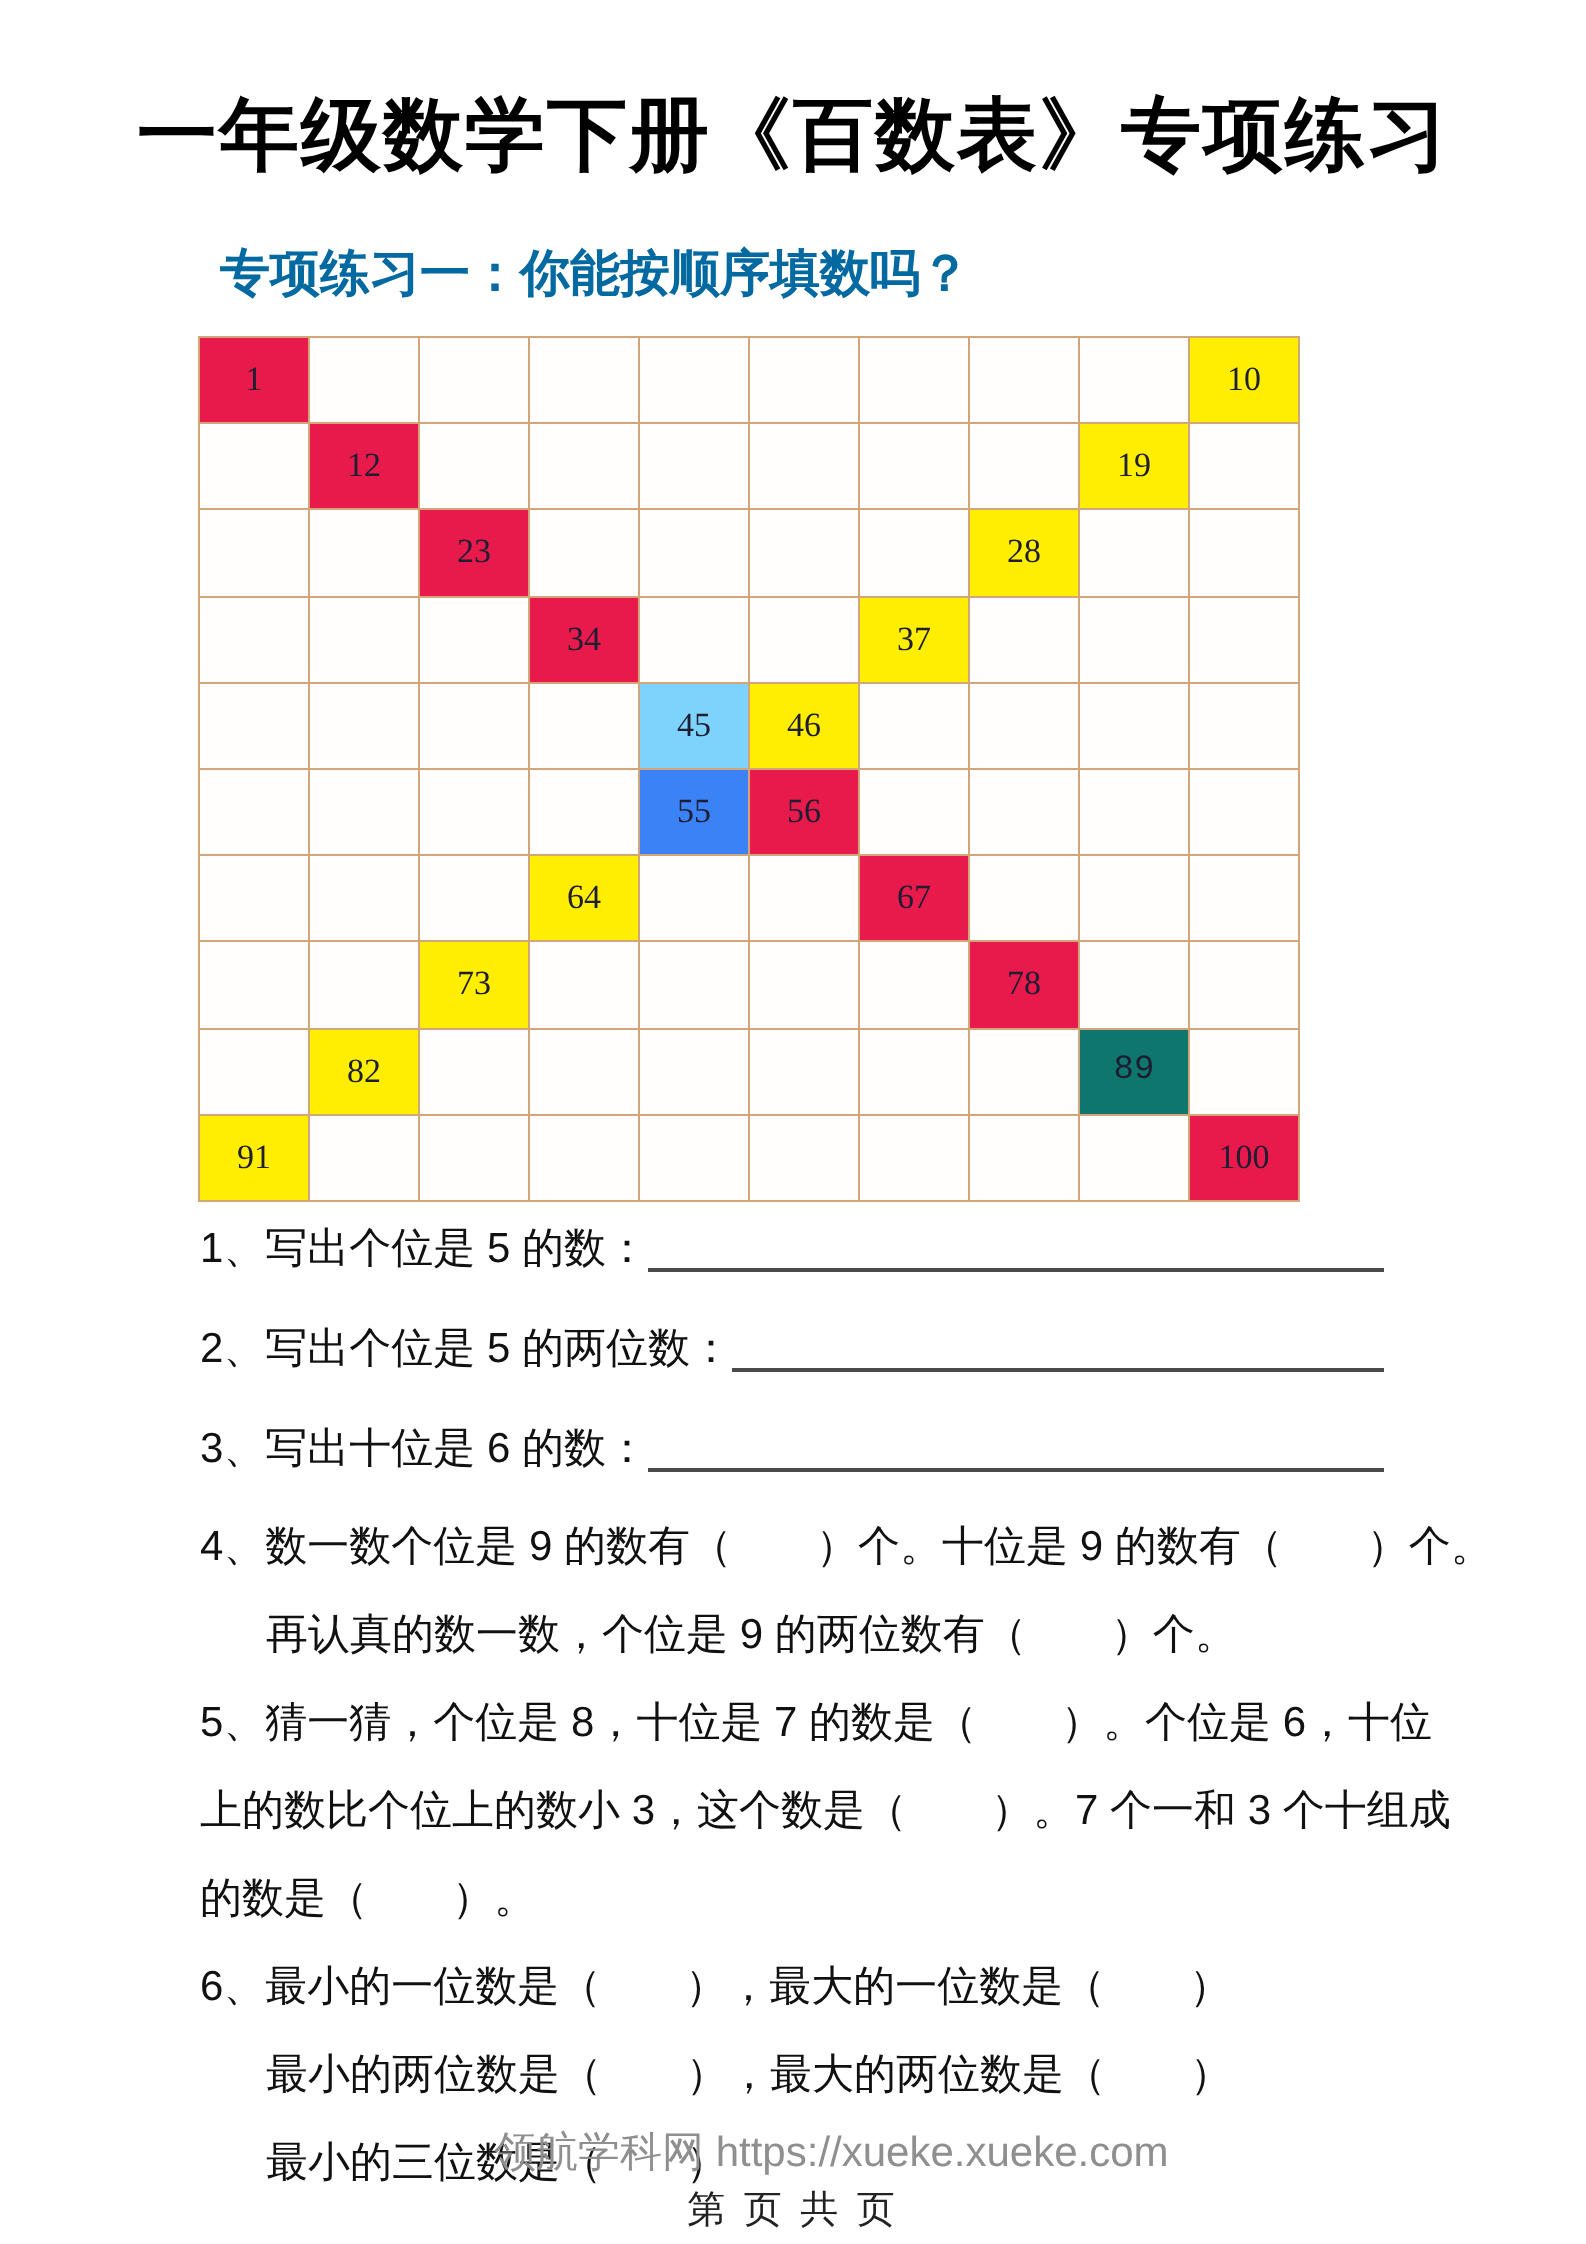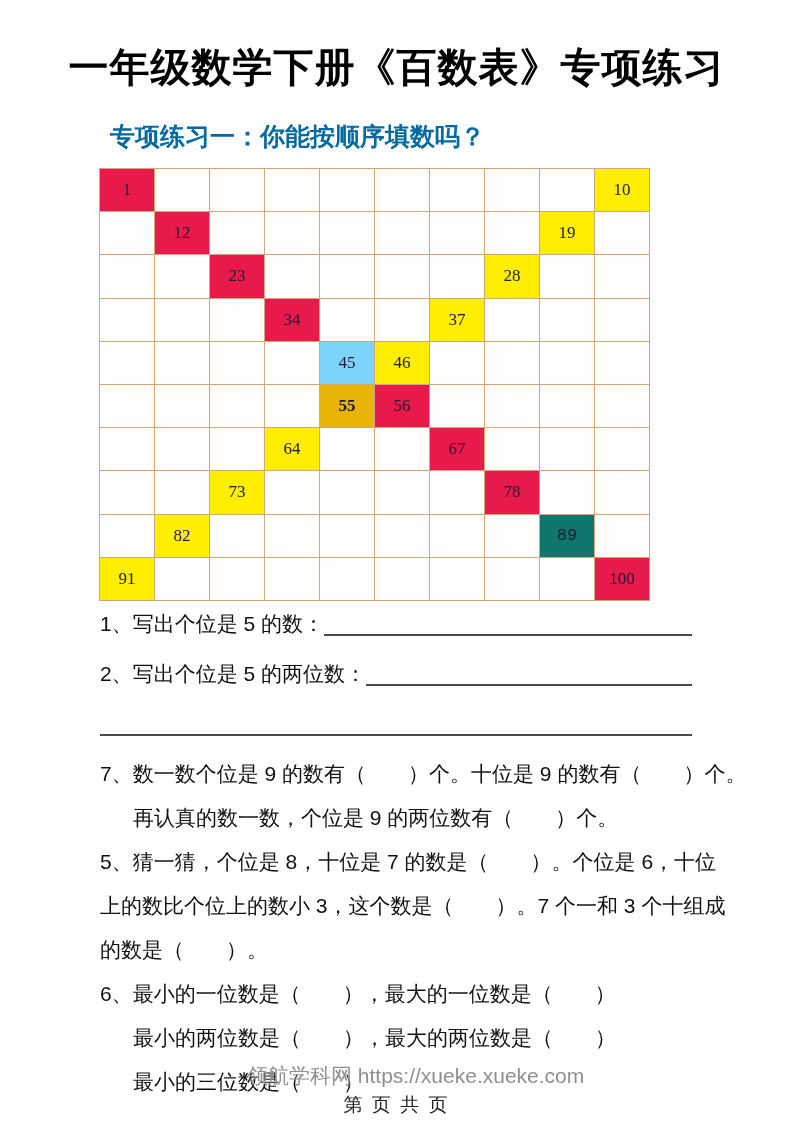--- a/index.html
+++ b/index.html
@@ -134,21 +134,21 @@
       <div class="cell" style="background: #7dd3fc;">45</div>
       <div class="cell" style="background: rgb(255, 238, 0);">46</div>
       <div class="cell"></div>
       <div class="cell"></div>
       <div class="cell"></div>
       <div class="cell"></div>
       <div class="cell"></div>
       <div class="cell"></div>
       <div class="cell"></div>
       <div class="cell"></div>
-      <div class="cell" style="background: #eab308; font-weight: bold;">55</div>
+      <div class="cell" style="background: #3b82f6;">55</div>
       <div class="cell" style="background: rgb(232, 25, 75);">56</div>
       <div class="cell"></div>
       <div class="cell"></div>
       <div class="cell"></div>
       <div class="cell"></div>
       <div class="cell"></div>
       <div class="cell"></div>
       <div class="cell"></div>
       <div class="cell" style="background: rgb(255, 238, 0);">64</div>
       <div class="cell"></div>
@@ -192,24 +192,25 @@
   <div class="questions">
       <div class="q-line q-blank">
         <span class="q-text">1、写出个位是 5 的数：</span>
         <span class="blank-line"></span>
       </div>
       <div class="q-line q-blank">
         <span class="q-text">2、写出个位是 5 的两位数：</span>
         <span class="blank-line"></span>
       </div>
       <div class="q-line q-blank">
+        <span class="q-text">3、写出十位是 6 的数：</span>
         <span class="blank-line"></span>
       </div>
       <div class="q-line">
-        <span class="q-text">7、数一数个位是 9 的数有（　　）个。十位是 9 的数有（　　）个。</span>
+        <span class="q-text">4、数一数个位是 9 的数有（　　）个。十位是 9 的数有（　　）个。</span>
       </div>
       <div class="q-line q-indent">
         <span class="q-text">再认真的数一数，个位是 9 的两位数有（　　）个。</span>
       </div>
       <div class="q-line">
         <span class="q-text">5、猜一猜，个位是 8，十位是 7 的数是（　　）。个位是 6，十位</span>
       </div>
       <div class="q-line">
         <span class="q-text">上的数比个位上的数小 3，这个数是（　　）。7 个一和 3 个十组成</span>
       </div>

